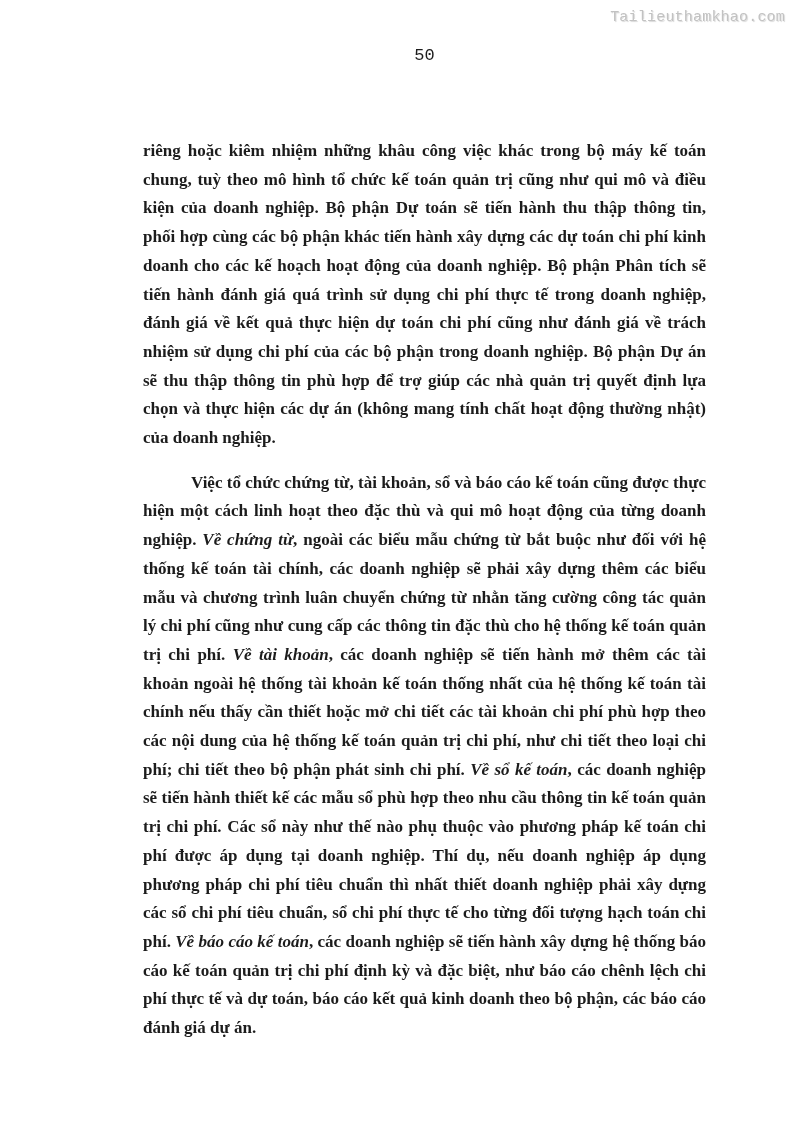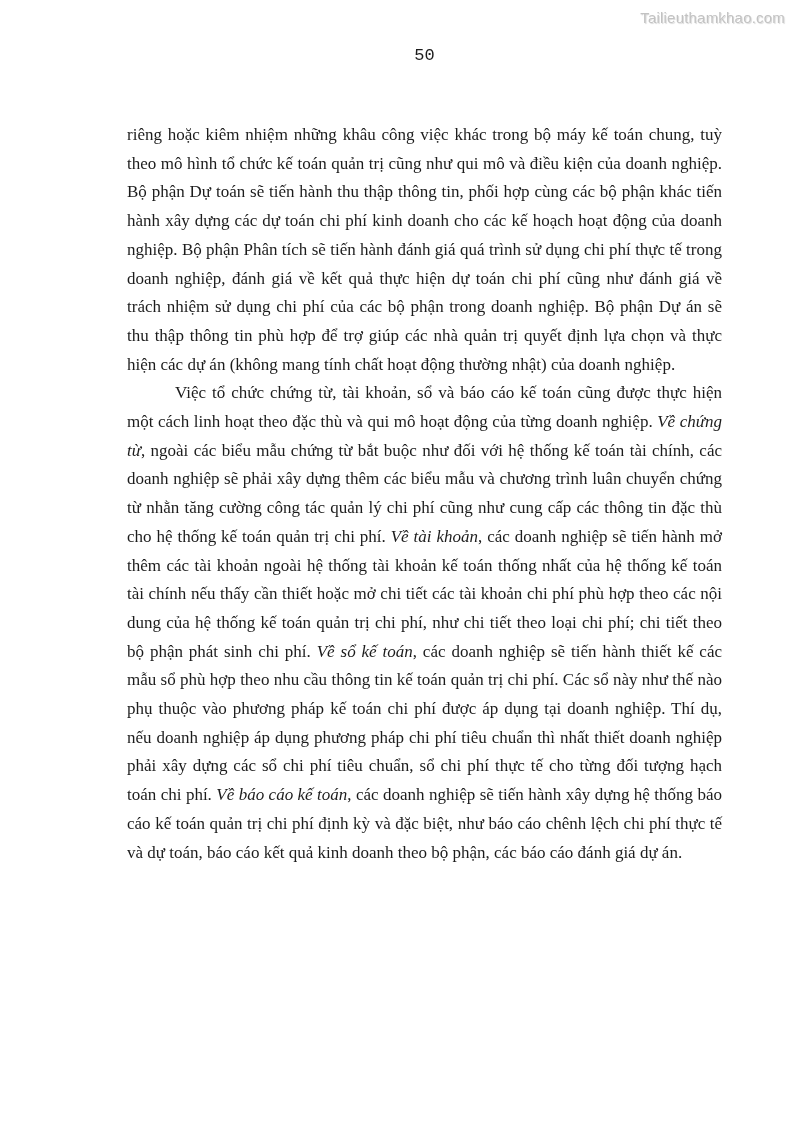--- a/index.html
+++ b/index.html
@@ -13,21 +13,21 @@
     height: 1123px;
     background: #ffffff;
     overflow: hidden;
     font-family: "Liberation Serif", serif;
     color: #1c1c1c;
   }
   .watermark {
     position: absolute;
     top: 9px;
     right: 9px;
-    font-family: Liberation Sans, sans-serif;
+    font-family: Liberation Mono, monospace;
     font-size: 15px;
     letter-spacing: 0.2px;
     color: #c2c2c2;
     text-shadow: -1px -1px 0 #ffffff, 1px 1px 1px #d8d8d8;
   }
   .page-number {
     position: absolute;
     top: 46px;
     left: 127px;
     width: 595px;
@@ -40,22 +40,23 @@
     position: absolute;
     top: 121px;
     left: 127px;
     width: 595px;
     font-size: 17px;
     line-height: 28.7px;
     text-align: justify;
     text-justify: inter-word;
   }
   .para {
-    margin: 0;
+    margin: 16px;
     padding: 0;
+    font-weight: bold;
   }
   .para.indented {
     text-indent: 48px;
   }
   .content em {
     font-style: italic;
   }
 </style>
 </head>
 <body>

